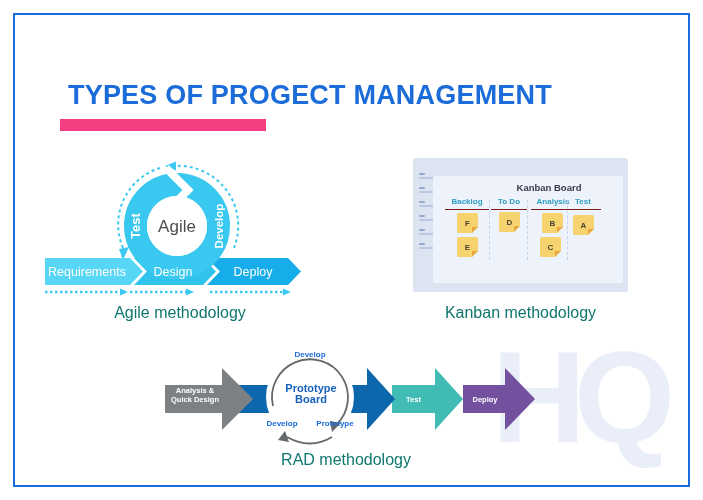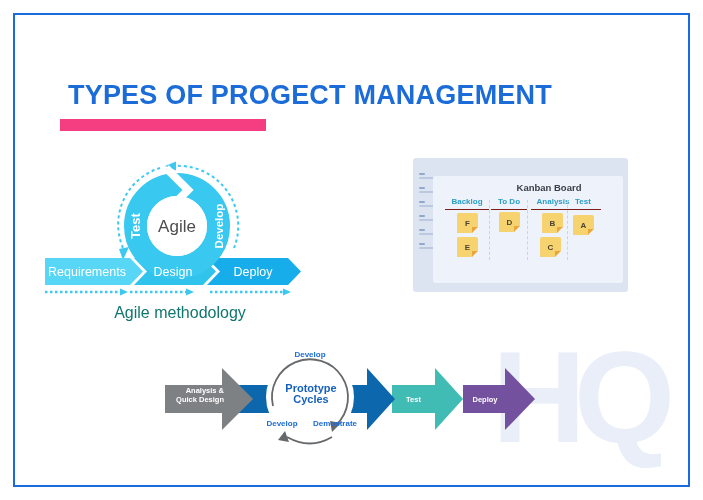--- a/index.html
+++ b/index.html
@@ -43,21 +43,21 @@
         font-size:8px;font-weight:700;color:#4a4431;
         clip-path:polygon(0 0,100% 0,100% calc(100% - 6px),calc(100% - 6px) 100%,0 100%);}
   .card::after{content:"";position:absolute;right:0;bottom:0;width:6px;height:6px;background:#e9a63d;
         clip-path:polygon(0 100%,100% 0,0 0);}
 
   
   .watermark{left:492px;top:332px;z-index:1;font-size:130px;font-weight:700;
              letter-spacing:-12px;color:#e9eef8;line-height:1;}
   .rad-svg{left:160px;top:340px;z-index:2;}
   .rad-label{z-index:3;display:flex;align-items:center;justify-content:center;text-align:center;}
-  .rad-step{color:#fff;font-weight:700;font-size:7.5px;line-height:9px;text-align:right;}
+  .rad-step{color:#fff;font-weight:700;font-size:7.5px;line-height:9px;}
   .rad-blue{color:#1b6bd9;font-weight:700;font-size:8px;}
   .rad-proto{color:#1460bd;font-weight:700;font-size:11px;line-height:11.5px;}
 </style>
 </head>
 <body>
 
 <div id="stage">
 
   <div class="abs frame"></div>
 
@@ -141,20 +141,21 @@
       <div class="col-sep" style="left:134px;"></div>
 
       <div class="card" style="left:24px;top:37px;">F</div>
       <div class="card" style="left:24px;top:61px;">E</div>
       <div class="card" style="left:66px;top:36px;">D</div>
       <div class="card" style="left:109px;top:37px;">B</div>
       <div class="card" style="left:107px;top:61px;">C</div>
       <div class="card" style="left:140px;top:39px;">A</div>
     </div>
   </div>
+  <div class="abs caption kanban-caption">Kanban methodology</div>
 
   <div class="abs watermark">HQ</div>
 
   <svg class="abs rad-svg" width="395" height="110" viewBox="0 0 395 110">
 
     <rect x="303" y="45" width="42" height="28" fill="#74519f"></rect>
     <polygon points="345,28 375,59 345,90" fill="#74519f"></polygon>
 
     <rect x="232" y="45" width="43" height="28" fill="#41bcb4"></rect>
     <polygon points="275,28 303,59 275,90" fill="#41bcb4"></polygon>
@@ -168,21 +169,22 @@
     <circle cx="150" cy="57" r="44" fill="#ffffff"></circle>
     <g stroke="#66696c" stroke-width="1.8" fill="none">
       <path d="M 113,66 A 38 38 0 1 1 176,85"></path>
       <path d="M 172,97 Q 150,110 127,97"></path>
     </g>
     <polygon points="170,81 181,83 172,92" fill="#66696c"></polygon>
     <polygon points="125,91 118,100 129,102" fill="#66696c"></polygon>
   </svg>
 
   <div class="abs rad-label rad-step" style="left:166px;top:381px;width:58px;height:28px;">Analysis &amp; Quick Design</div>
-  <div class="abs rad-label rad-proto" style="left:275px;top:382px;width:72px;height:24px;">Prototype Cycles</div>
+  <div class="abs rad-label rad-proto" style="left:275px;top:382px;width:72px;height:24px;">Prototype Board</div>
   <div class="abs rad-label rad-blue" style="left:280px;top:349px;width:60px;height:10px;">Develop</div>
   <div class="abs rad-label rad-blue" style="left:254px;top:418px;width:56px;height:10px;">Develop</div>
-  <div class="abs rad-label rad-blue" style="left:303px;top:418px;width:64px;height:10px;">Demostrate</div>
+  <div class="abs rad-label rad-blue" style="left:303px;top:418px;width:64px;height:10px;">Prototype</div>
   <div class="abs rad-label rad-step" style="left:392px;top:385px;width:43px;height:28px;">Test</div>
   <div class="abs rad-label rad-step" style="left:464px;top:385px;width:42px;height:28px;">Deploy</div>
 
+  <div class="abs caption rad-caption">RAD methodology</div>
 
 </div>
 
 </body></html>

